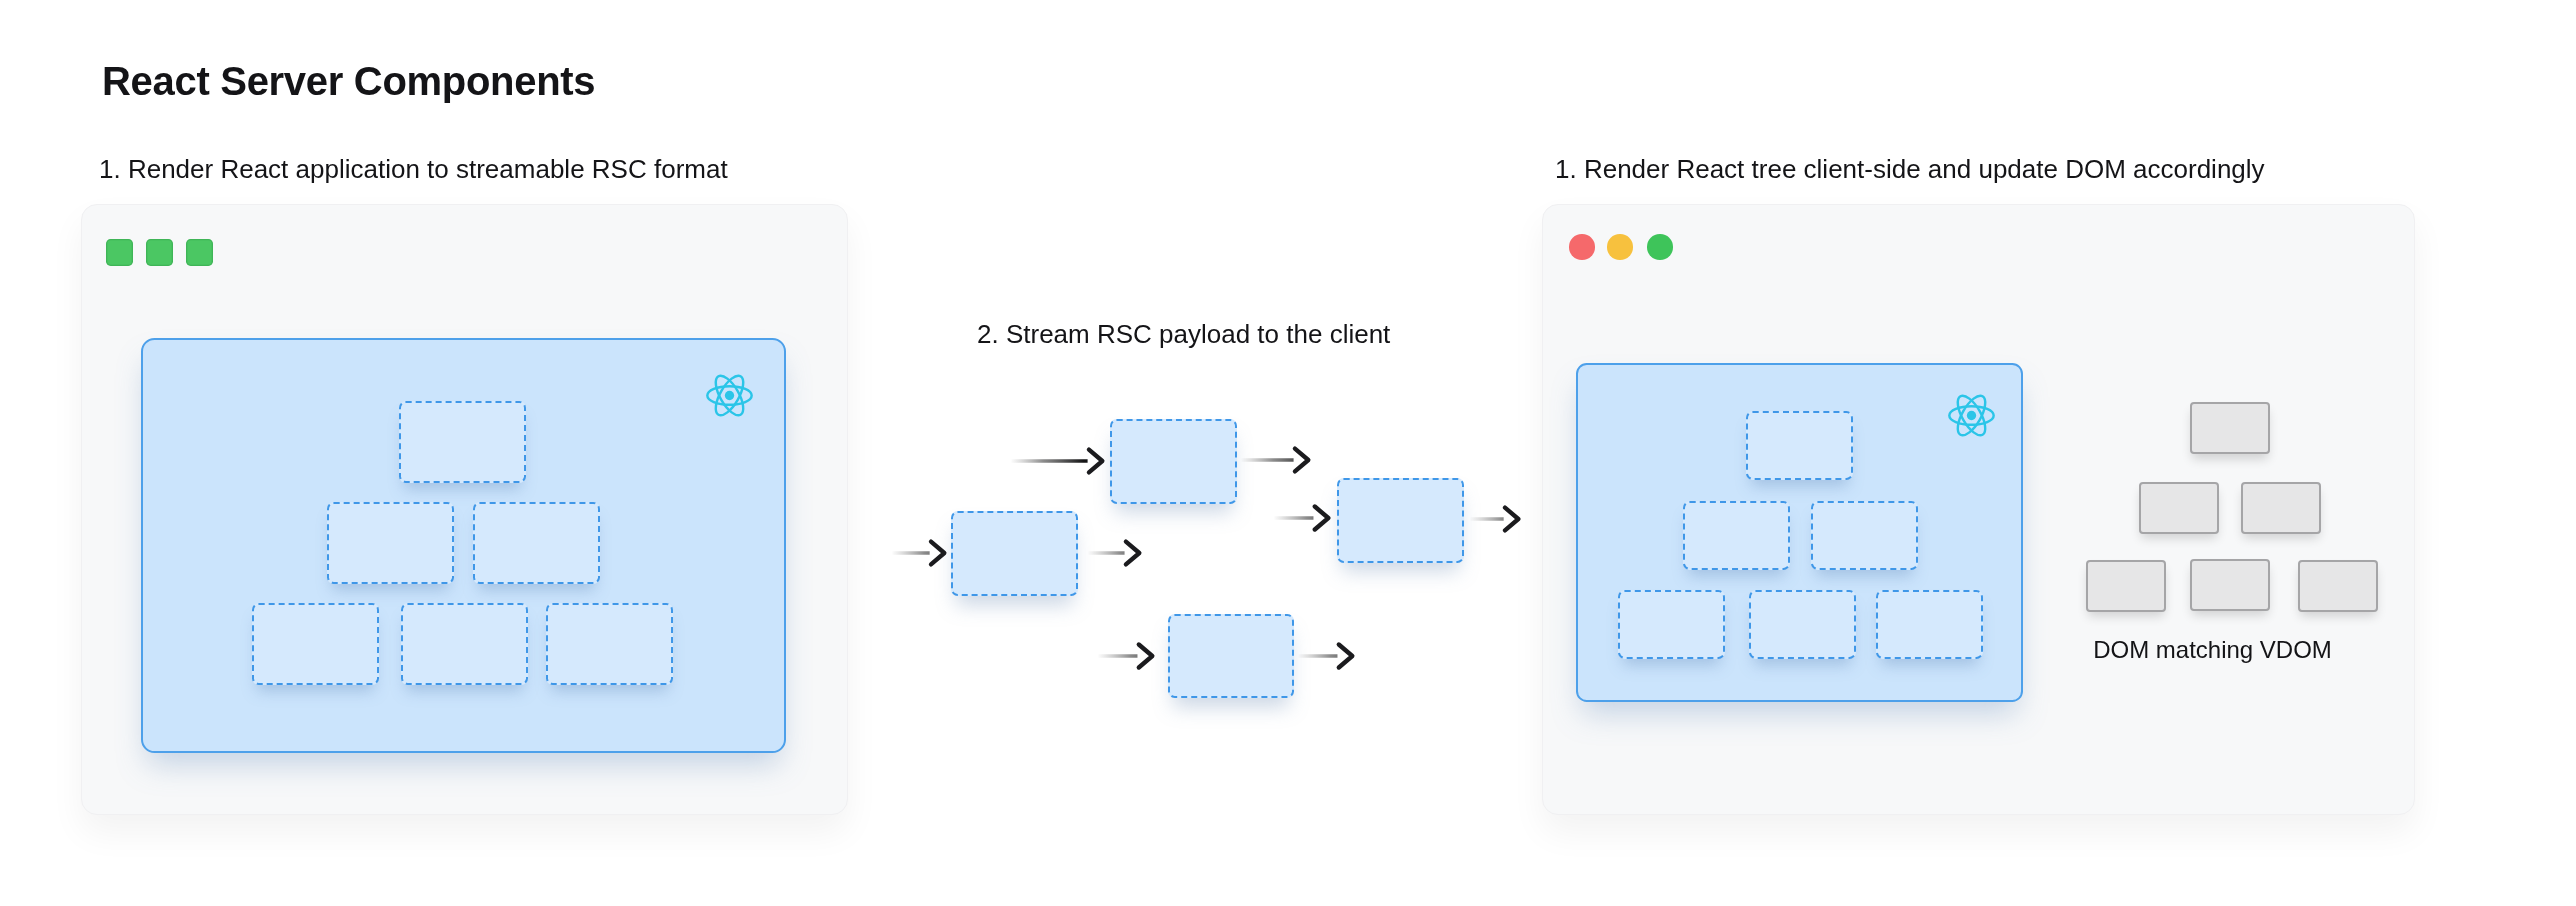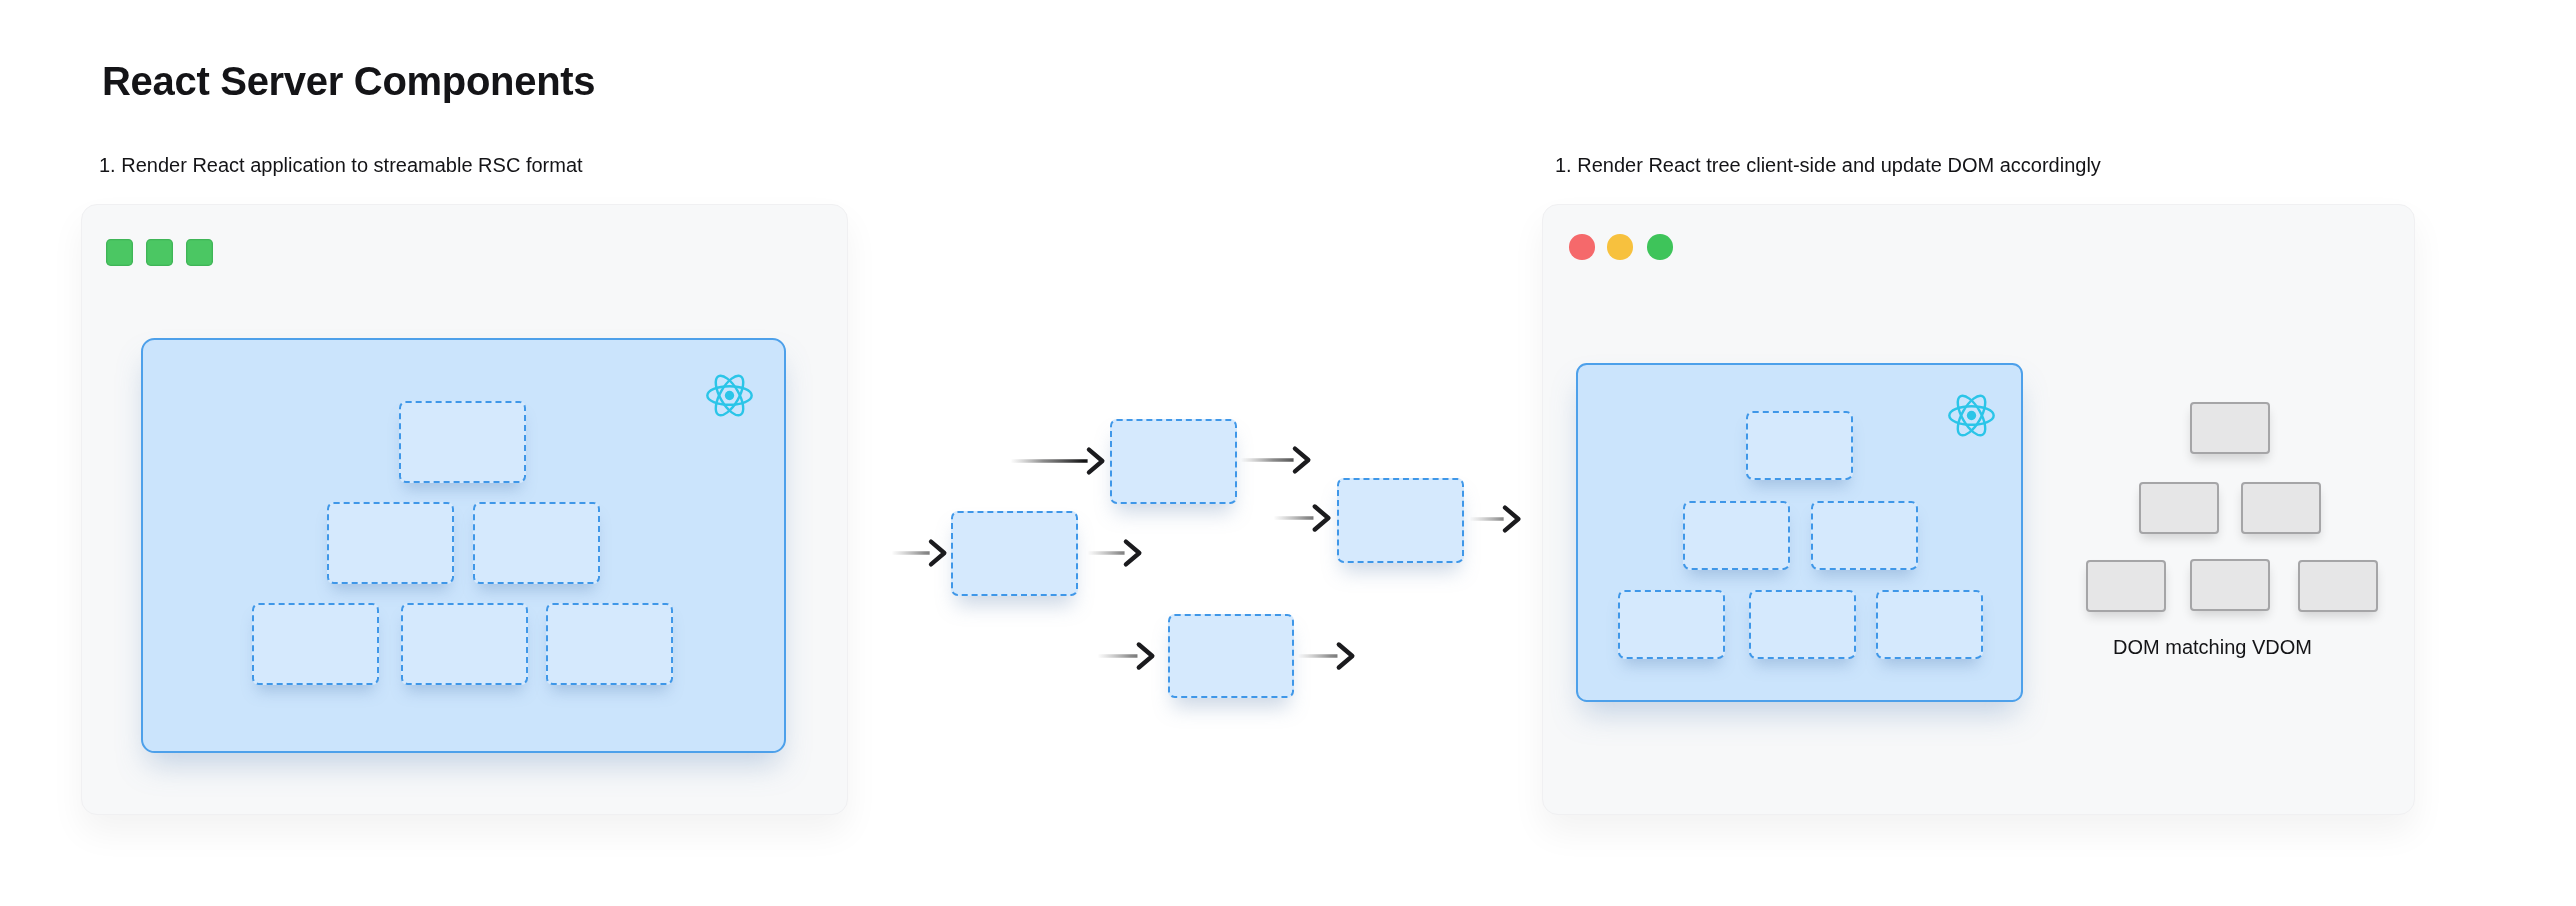--- a/index.html
+++ b/index.html
@@ -8,21 +8,21 @@
     --react-cyan:#2bc5e8; --green-square:#4bc763;
     --mac-red:#f5696b; --mac-yellow:#f7c13e; --mac-green:#3ec45a;
     --gray-fill:#e6e6e7; --gray-border:#a5a5a7; --arrow:#1b1b1e;
   }
   html,body{margin:0;padding:0;background:#ffffff;}
   body{width:2576px;height:906px;overflow:hidden;
        font-family:"Liberation Sans","DejaVu Sans",sans-serif;color:var(--text);}
   .canvas{position:absolute;left:0;top:0;width:2396px;height:906px;background:#fff;}
 
   .page-title{position:absolute;left:102px;top:59px;font-size:40px;font-weight:600;letter-spacing:-0.3px;}
-  .step-label{position:absolute;font-size:20px;font-weight:400;white-space:nowrap;}
+  .step-label{position:absolute;font-size:26px;font-weight:400;white-space:nowrap;}
   #lbl1{left:99px;top:154px;}
   #lbl2{left:977px;top:319px;}
   #lbl3{left:1555px;top:154px;}
 
   .card{position:absolute;background:var(--card-bg);border:0.7px solid var(--card-border);
         border-radius:16px;box-shadow:0 17.4px 34px rgba(0,0,0,0.05);}
   #card1{left:81px;top:204px;width:765px;height:609px;}
   #card3{left:1542px;top:204px;width:871px;height:609px;}
 
   .ctrl-square{position:absolute;width:27px;height:27px;border-radius:4.7px;
@@ -45,21 +45,21 @@
         box-shadow:0 13.4px 20px -5.4px rgba(110,140,180,0.35);}
 
   .react-logo{position:absolute;color:var(--react-cyan);}
   #logo1{left:561px;top:29.5px;width:51px;height:51px;}
   #logo3{left:368px;top:25px;width:51px;height:51px;}
 
   .gnode{position:absolute;width:80px;height:52px;background:var(--gray-fill);
         border:2px solid var(--gray-border);border-radius:4px;box-sizing:border-box;
         box-shadow:0 6.7px 10.7px -2.7px rgba(0,0,0,0.16);}
   .dom-caption{position:absolute;left:549px;top:431px;width:241px;text-align:center;
-        font-size:20px;font-weight:400;}
+        font-size:24px;font-weight:400;}
 
   .arrow{position:absolute;overflow:visible;}
 </style>
 </head>
 <body>
 
 <svg width="0" height="0" style="position:absolute" aria-hidden="true">
   <defs>
     <linearGradient id="ag" gradientUnits="userSpaceOnUse" x1="0" y1="0" x2="110" y2="0">
       <stop offset="0" stop-color="#888888" stop-opacity="0"></stop>
@@ -75,20 +75,21 @@
       </g>
     </g>
   </defs>
 </svg>
 
 <div class="canvas">
 
   <div class="page-title">React Server Components</div>
 
   <div class="step-label" id="lbl1">1. Render React application to streamable RSC format</div>
+  <div class="step-label" id="lbl2">2. Stream RSC payload to the client</div>
   <div class="step-label" id="lbl3">1. Render React tree client-side and update DOM accordingly</div>
 
   <div class="card" id="card1">
     <div>
       <div class="ctrl-square" style="left:23.5px;top:34px"></div>
       <div class="ctrl-square" style="left:64px;top:34px"></div>
       <div class="ctrl-square" style="left:104px;top:34px"></div>
     </div>
     <div class="panel" id="panel1">
       <div class="node big" style="left:256px;top:61px"></div>

